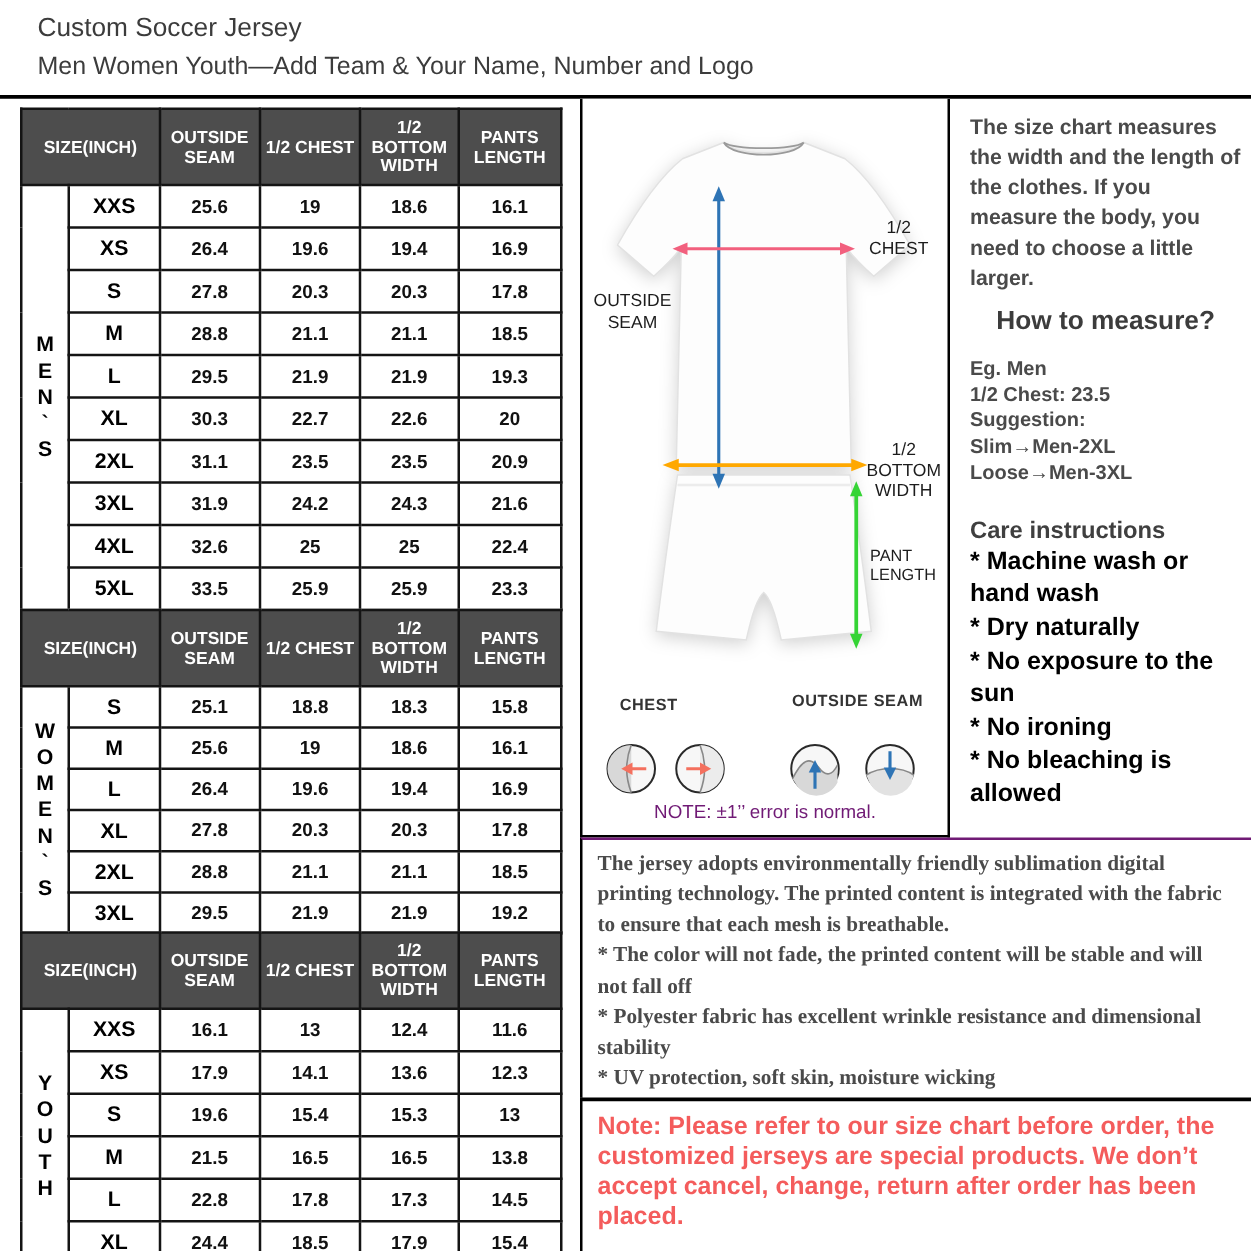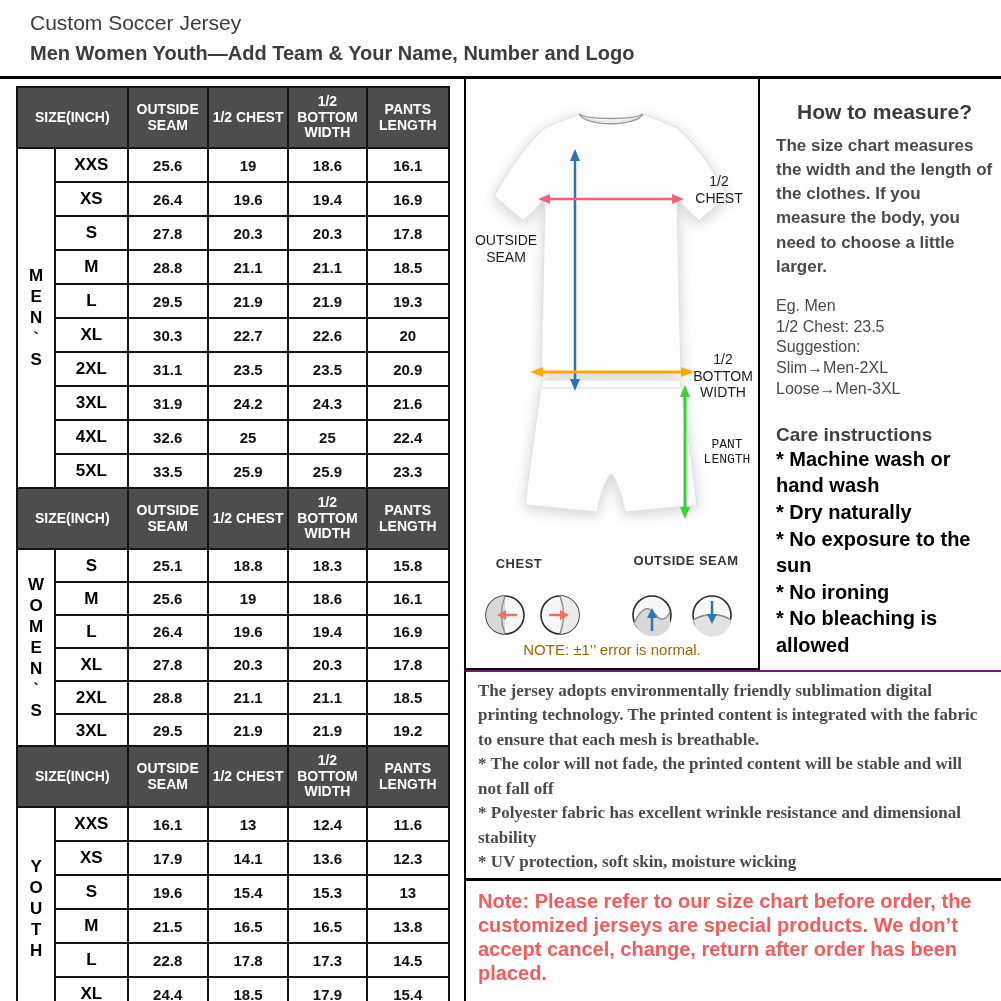--- a/index.html
+++ b/index.html
@@ -5,21 +5,21 @@
   html,body { margin:0; padding:0; }
   body {
     width:1001px; height:1001px; overflow:hidden; background:#ffffff;
     font-family:"Liberation Sans", sans-serif; color:#3c3c3c; position:relative;
   }
   .abs { position:absolute; }
 
   
   #title-block { left:30px; top:8px; width:940px; }
   #page-title { font-size:21px; font-weight:normal; color:#3c3c3c; line-height:30px; }
-  #page-subtitle { font-size:20px; font-weight:bold; color:#3c3c3c; line-height:30px; }
+  #page-subtitle { font-size:20px; font-weight:normal; color:#3c3c3c; line-height:30px; }
   #title-divider { left:0; top:76px; width:1001px; height:3px; background:#000; }
 
   
   .sizes-table { border-collapse:collapse; table-layout:fixed; width:434px; position:absolute; left:16px; background:#fff; }
   .sizes-table th, .sizes-table td { border:2px solid #141414; text-align:center; vertical-align:middle; padding:0; }
   .sizes-table th { background:#4d4d4d; color:#fff; font-size:14px; font-weight:bold; line-height:1.12; padding:6px 2px; }
   .sizes-table td.sz { font-size:17px; font-weight:bold; color:#000; }
   .sizes-table td.vl { font-size:15px; font-weight:bold; color:#111; }
   .sizes-table td.group-cell { background:#fff; }
   .vtext { writing-mode:vertical-rl; text-orientation:upright; margin:0 auto; font-weight:bold; font-size:17px; line-height:1; letter-spacing:2px; color:#000; }
@@ -34,30 +34,30 @@
              border-left:2px solid #000; border-right:2px solid #000; border-bottom:2px solid #000;
              background:#fff; }
   #mid-box .inner { position:relative; width:292px; height:589px; }
   .jersey-svg { position:absolute; left:0; top:0; }
   .garment { fill:#fdfdfd; stroke:#e2e2e2; stroke-width:1.2; filter:drop-shadow(0 3px 7px rgba(0,0,0,0.18)); }
   .d-lbl { position:absolute; color:#1c1c1c; font-size:14px; line-height:1.18; text-align:center; }
   .d-cap { position:absolute; color:#333; font-size:13px; font-weight:bold; letter-spacing:0.5px; text-align:center; }
   #lbl-half-chest   { left:224px; top:94px;  width:58px; }
   #lbl-outside-seam { left:6px;   top:153px; width:68px; }
   #lbl-bottom-width { left:222px; top:272px; width:70px; }
-  #lbl-pant-length  { left:230px; top:358px; width:62px; text-align:center; font-size:13px;font-family:Liberation Mono, monospace; }
+  #lbl-pant-length  { left:230px; top:358px; width:62px; text-align:left; font-size:13px; }
   #cap-chest        { left:14px;  top:477px; width:78px; }
   #cap-outside-seam { left:158px; top:474px; width:124px; }
-  #diagram-note { position:absolute; left:0; top:562px; width:100%; text-align:center; font-size:15px; color:#a16207; }
+  #diagram-note { position:absolute; left:0; top:562px; width:100%; text-align:center; font-size:15px; color:#701a75; }
 
   
   #right-panel { left:762px; top:80px; width:239px; height:590px; box-sizing:border-box; padding:10px 8px 0 14px; }
   #howto-heading { font-size:21px; font-weight:bold; color:#3c3c3c; text-align:center; margin:10px 0 10px 0; }
   #howto-body { font-size:17px; font-weight:bold; color:#4a4a4a; line-height:1.42; }
-  #example-block { margin-top:17px; font-size:16px; font-weight:normal; color:#4a4a4a; line-height:1.3; }
+  #example-block { margin-top:17px; font-size:16px; font-weight:bold; color:#4a4a4a; line-height:1.3; }
   #care-heading { margin-top:24px; font-size:19px; font-weight:bold; color:#3f3f3f; }
   .care-item { font-size:20px; font-weight:bold; color:#000000; line-height:1.33; }
 
   
   #desc-box { left:464px; top:670px; width:537px; height:208px; box-sizing:border-box;
               border-top:2px solid #701a75; border-left:2px solid #000; padding:7px 12px 0 12px;font-family:Liberation Serif, serif; }
   .desc-line { font-size:17px; font-weight:bold; color:#4a4a4a; line-height:1.44; }
   #note-box { left:464px; top:878px; width:537px; height:123px; box-sizing:border-box;
               border-top:3px solid #000; border-left:2px solid #000; padding:8px 10px 0 12px; }
   #note-text { font-size:20px; font-weight:bold; color:#f45c5c; line-height:1.2; }
@@ -355,22 +355,22 @@
     <div class="d-lbl" id="lbl-outside-seam">OUTSIDE SEAM</div>
     <div class="d-lbl" id="lbl-bottom-width">1/2 BOTTOM WIDTH</div>
     <div class="d-lbl" id="lbl-pant-length">PANT LENGTH</div>
     <div class="d-cap" id="cap-chest">CHEST</div>
     <div class="d-cap" id="cap-outside-seam">OUTSIDE SEAM</div>
     <div id="diagram-note">NOTE: ±1’’ error is normal.</div>
   </div>
 </div>
 
 <div class="abs" id="right-panel">
+  <div id="howto-body">The size chart measures the width and the length of the clothes.  If you measure the body, you need to choose a little larger.</div>
   <div id="howto-heading">How to measure?</div>
-  <div id="howto-body">The size chart measures the width and the length of the clothes.  If you measure the body, you need to choose a little larger.</div>
   <div id="example-block">
     <div>Eg. Men</div>
     <div>1/2 Chest: 23.5</div>
     <div>Suggestion:</div>
     <div>Slim→Men-2XL</div>
     <div>Loose→Men-3XL</div>
   </div>
   <div id="care-heading">Care instructions</div>
   <div class="care-item">* Machine wash or hand wash</div>
   <div class="care-item">* Dry naturally</div>

